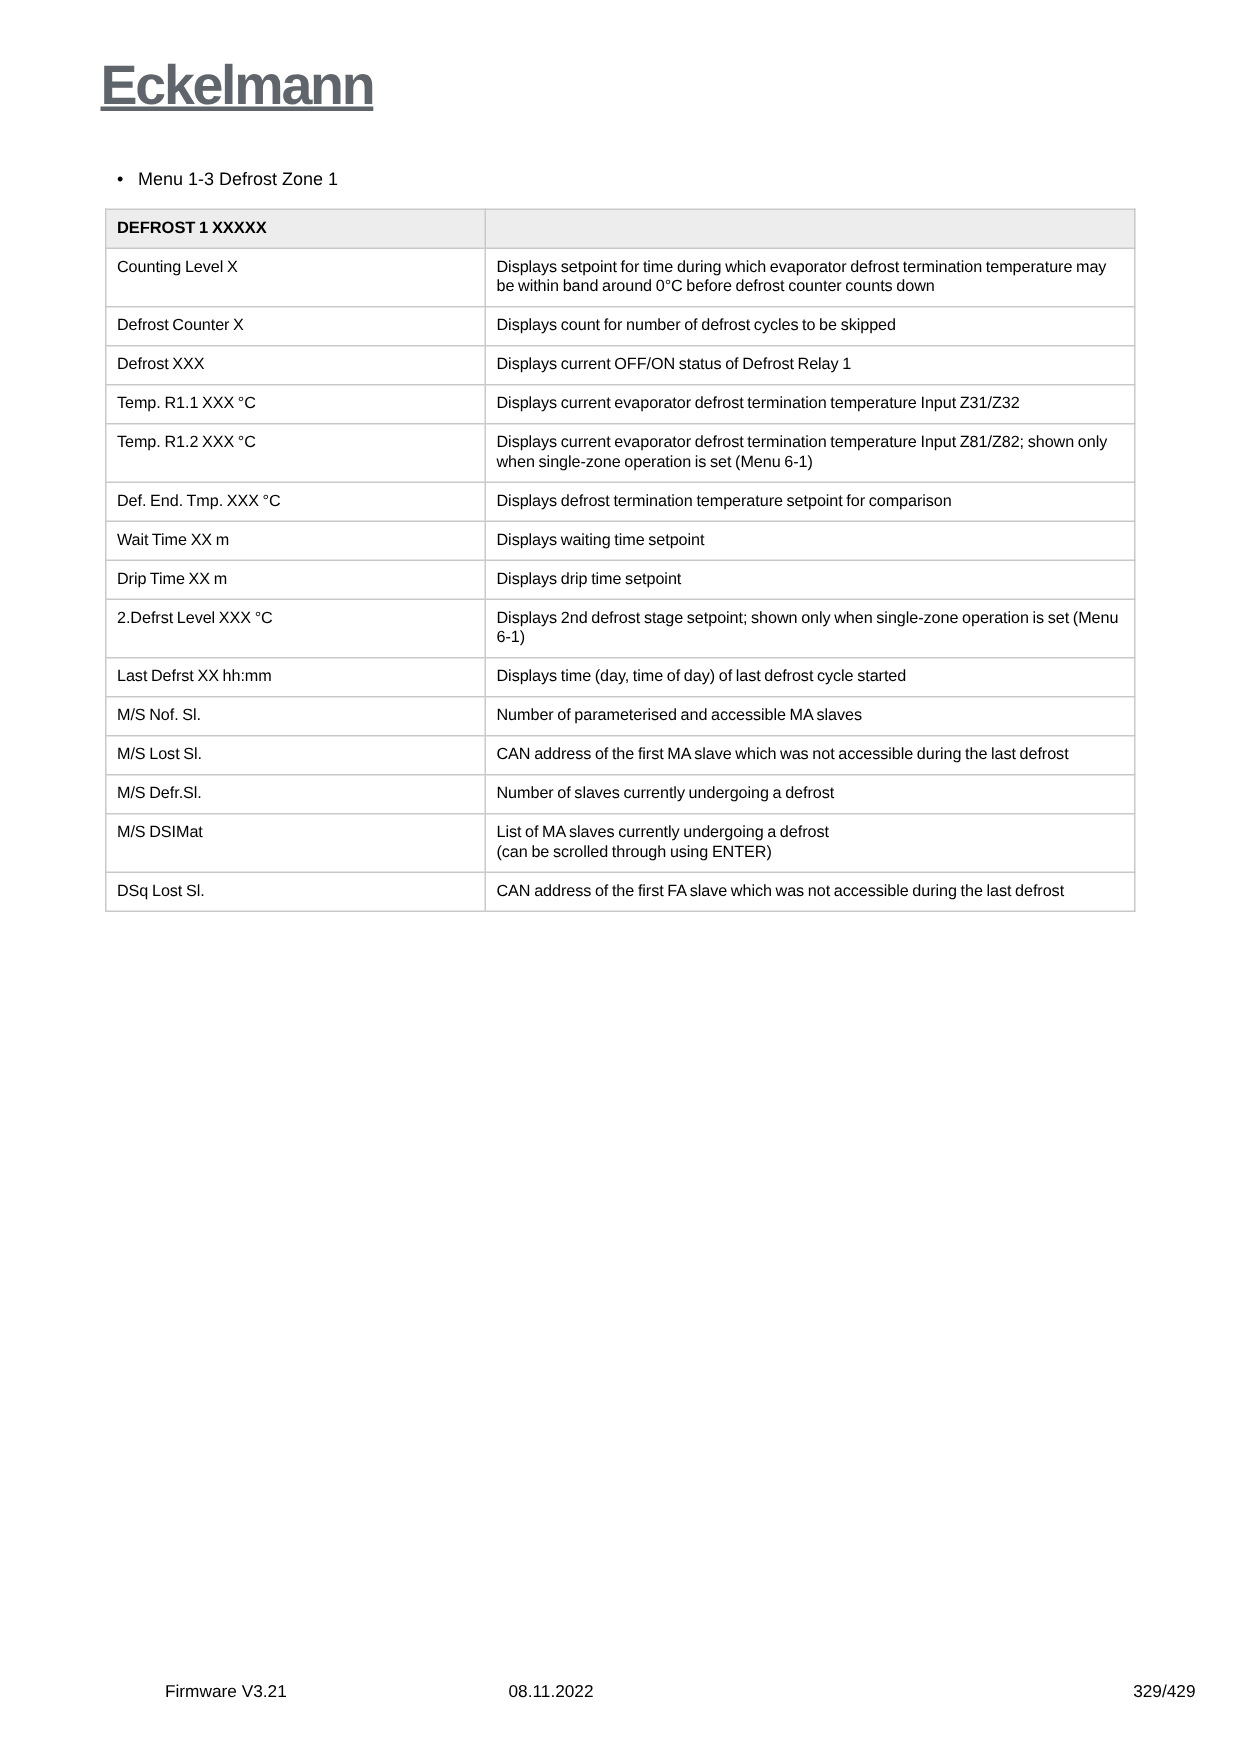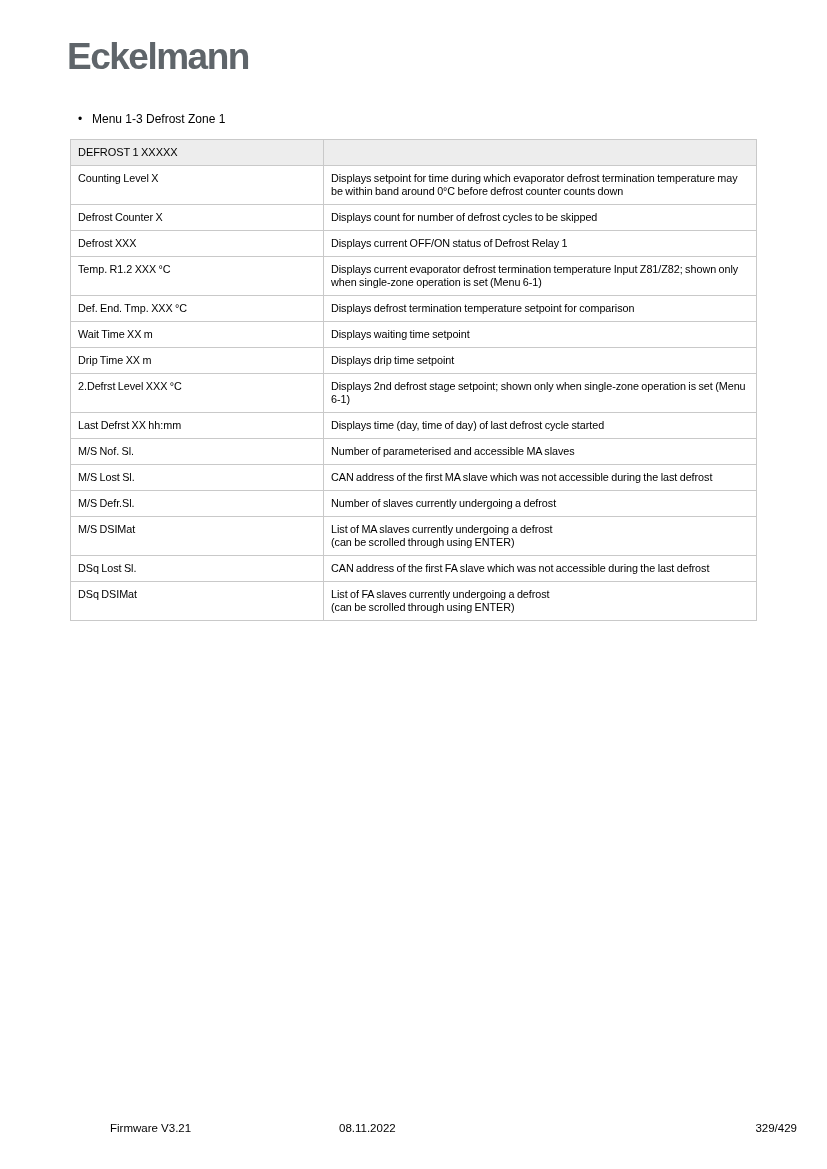--- a/index.html
+++ b/index.html
@@ -18,20 +18,21 @@
 
   .logo {
     position: absolute;
     left: 67px;
     top: 38px;
     font-size: 37px;
     font-weight: 700;
     letter-spacing: -1.5px;
     color: #5f656a;
     line-height: 1;
+    text-decoration: underline;
   }
 
   .bullet-line {
     position: absolute;
     left: 78px;
     top: 112px;
     font-size: 12px;
     line-height: 15px;
     display: flex;
   }
@@ -55,21 +56,21 @@
   .doc-table td {
     border: 1px solid #c9c9c9;
     vertical-align: top;
     text-align: left;
     line-height: 13px;
     padding: 6px 5px 6px 7px;
   }
   .doc-table th {
     background: #ededed;
     font-size: 11px;
-    font-weight: 400;
+    font-weight: 700;
     height: 13px;
   }
   .col-param { width: 253px; }
   .doc-table td.c2 { white-space: pre-line; }
 
   .footer {
     position: absolute;
     left: 70px;
     top: 1121px;
     width: 687px;
@@ -110,20 +111,24 @@
     </tr>
     <tr>
       <td class="c1">Defrost Counter X</td>
       <td class="c2">Displays count for number of defrost cycles to be skipped</td>
     </tr>
     <tr>
       <td class="c1">Defrost XXX</td>
       <td class="c2">Displays current OFF/ON status of Defrost Relay 1</td>
     </tr>
     <tr>
+      <td class="c1">Temp. R1.1 XXX °C</td>
+      <td class="c2">Displays current evaporator defrost termination temperature Input Z31/Z32</td>
+    </tr>
+    <tr>
       <td class="c1">Temp. R1.2 XXX °C</td>
       <td class="c2">Displays current evaporator defrost termination temperature Input Z81/Z82; shown only when single-zone operation is set (Menu 6-1)</td>
     </tr>
     <tr>
       <td class="c1">Def. End. Tmp. XXX °C</td>
       <td class="c2">Displays defrost termination temperature setpoint for comparison</td>
     </tr>
     <tr>
       <td class="c1">Wait Time XX m</td>
       <td class="c2">Displays waiting time setpoint</td>
@@ -154,25 +159,20 @@
     </tr>
     <tr>
       <td class="c1">M/S DSIMat</td>
       <td class="c2">List of MA slaves currently undergoing a defrost
 (can be scrolled through using ENTER)</td>
     </tr>
     <tr>
       <td class="c1">DSq Lost Sl.</td>
       <td class="c2">CAN address of the first FA slave which was not accessible during the last defrost</td>
     </tr>
-    <tr>
-      <td class="c1">DSq DSIMat</td>
-      <td class="c2">List of FA slaves currently undergoing a defrost
-(can be scrolled through using ENTER)</td>
-    </tr>
   </tbody>
 </table>
 
 <div class="footer">
   <span class="f-left">Firmware V3.21</span>
   <span class="f-center">08.11.2022</span>
   <span class="f-right">329/429</span>
 </div>
 
 </body></html>

